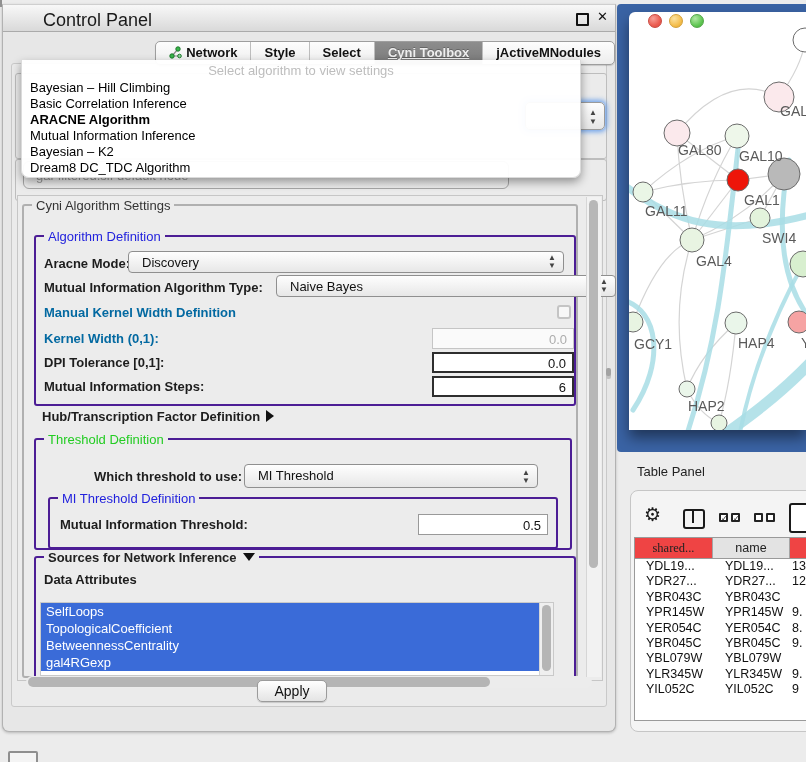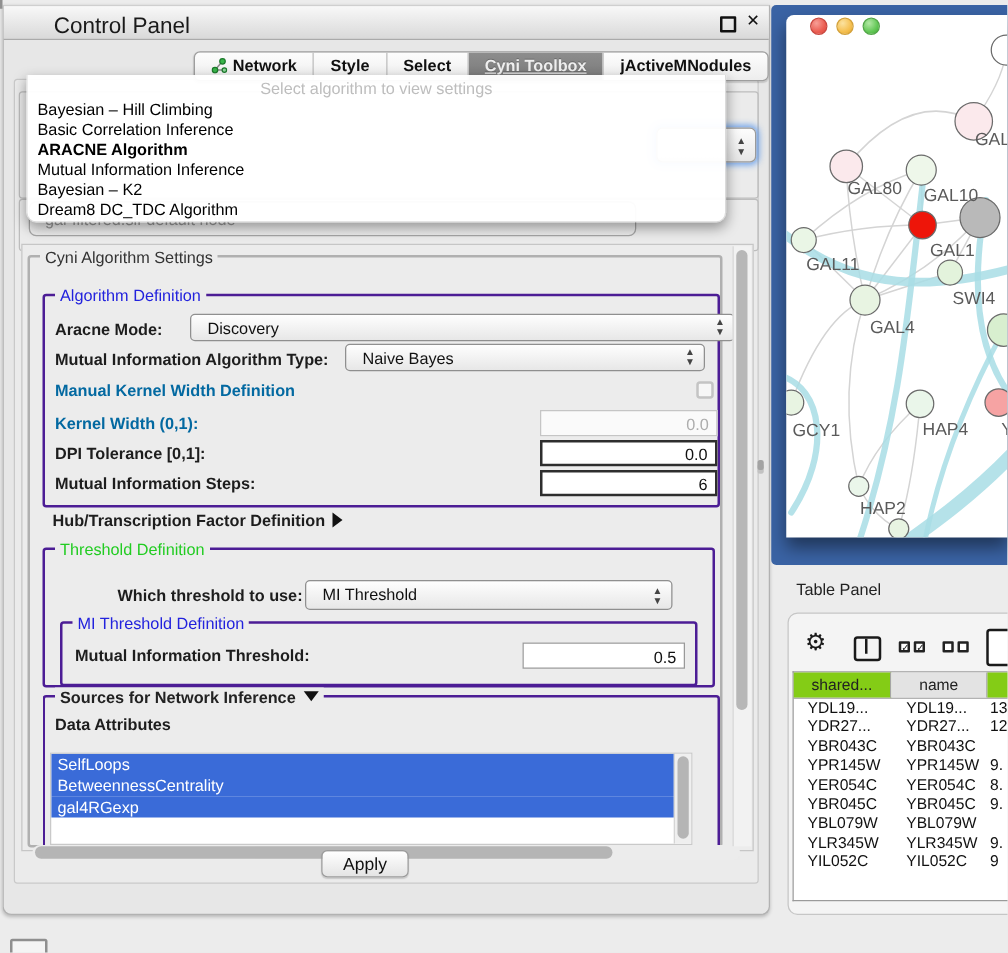--- a/index.html
+++ b/index.html
@@ -134,21 +134,21 @@
   #checks-icon{left:88px;top:22px;}
   #boxes-icon{left:123px;top:22px;}
   .mini-box{width:9px;height:9px;border:2px solid #222;border-radius:1px;font-size:8px;line-height:8px;
     color:#222;text-align:center;box-sizing:border-box;background:#fff;}
   #doc-icon{left:158px;top:12px;width:24px;height:26px;border:2px solid #1a1a1a;border-radius:3px;background:#fff;}
 
   #table-area{position:absolute;left:3px;top:46px;width:180px;height:182px;background:#fff;
     border:1px solid #9a9a9a;border-right:none;}
   #table-header{display:flex;height:20px;border-bottom:1px solid #9a9a9a;}
   .th{font-size:12.5px;color:#222;text-align:center;padding-top:3px;box-sizing:border-box;border-right:1px solid #a5a5a5;}
-  .th.blue{background:#84cc16;}
+  .th.blue{background:#ef4444;font-family:Liberation Serif, serif;}
   .th.gray{background:#e3e3e3;}
   .trow{display:flex;height:15.4px;font-size:12.5px;color:#111;}
   .td{box-sizing:border-box;white-space:nowrap;overflow:hidden;}
   .td.c1{width:78px;padding-left:11px;}
   .td.c2{width:77px;padding-left:12px;}
   .td.c3{width:25px;padding-left:2px;}
 </style>
 </head>
 <body>
 
@@ -209,27 +209,27 @@
 
   <div id="settings-viewport" class="abs">
 
     <div id="cyni-group" class="abs groupbox">
       <div class="grouplabel glabel-plain">Cyni Algorithm Settings</div>
 
       <div id="algo-group" class="abs groupbox">
         <div class="grouplabel glabel-blue">Algorithm Definition</div>
 
         <div class="abs flabel" style="left:8px;top:19px;">Aracne Mode:</div>
-        <div class="abs combo" style="left:92px;top:14px;width:436px;height:22px;margin-left:24px;">
+        <div class="abs combo" style="left:92px;top:14px;width:436px;height:22px;">
           <span>Discovery</span>
           <div class="arrows">▲<br>▼</div>
         </div>
 
         <div class="abs flabel" style="left:8px;top:43px;">Mutual Information Algorithm Type:</div>
-        <div class="abs combo" style="left:240px;top:38px;width:288px;height:22px;">
+        <div class="abs combo" style="left:240px;top:38px;width:340px;height:22px;">
           <span>Naive Bayes</span>
           <div class="arrows">▲<br>▼</div>
         </div>
 
         <div class="abs flabel dis" style="left:8px;top:68px;">Manual Kernel Width Definition</div>
         <div class="abs checkbox" style="left:521px;top:68px;"></div>
 
         <div class="abs flabel dis" style="left:8px;top:94px;">Kernel Width (0,1):</div>
         <div class="abs field dis" style="left:396px;top:91px;width:142px;height:21px;">0.0</div>
 
@@ -263,20 +263,21 @@
       <div id="sources-group" class="abs groupbox">
         <div class="grouplabel glabel-bold">
           <span>Sources for Network Inference</span><span class="tri-down"></span>
         </div>
         <div class="abs flabel" style="left:8px;top:14px;">Data Attributes</div>
       </div>
 
       <div id="attr-list" class="abs">
         <div id="attr-items">
             <div class="attr-item">SelfLoops</div>
+            <div class="attr-item">TopologicalCoefficient</div>
             <div class="attr-item">BetweennessCentrality</div>
             <div class="attr-item">gal4RGexp</div>
           </div>
         <div id="attr-vscroll">
           <div id="attr-vthumb"></div>
         </div>
       </div>
 
       <div id="settings-hscroll" class="abs">
         <div id="settings-hthumb" class="abs"></div>

